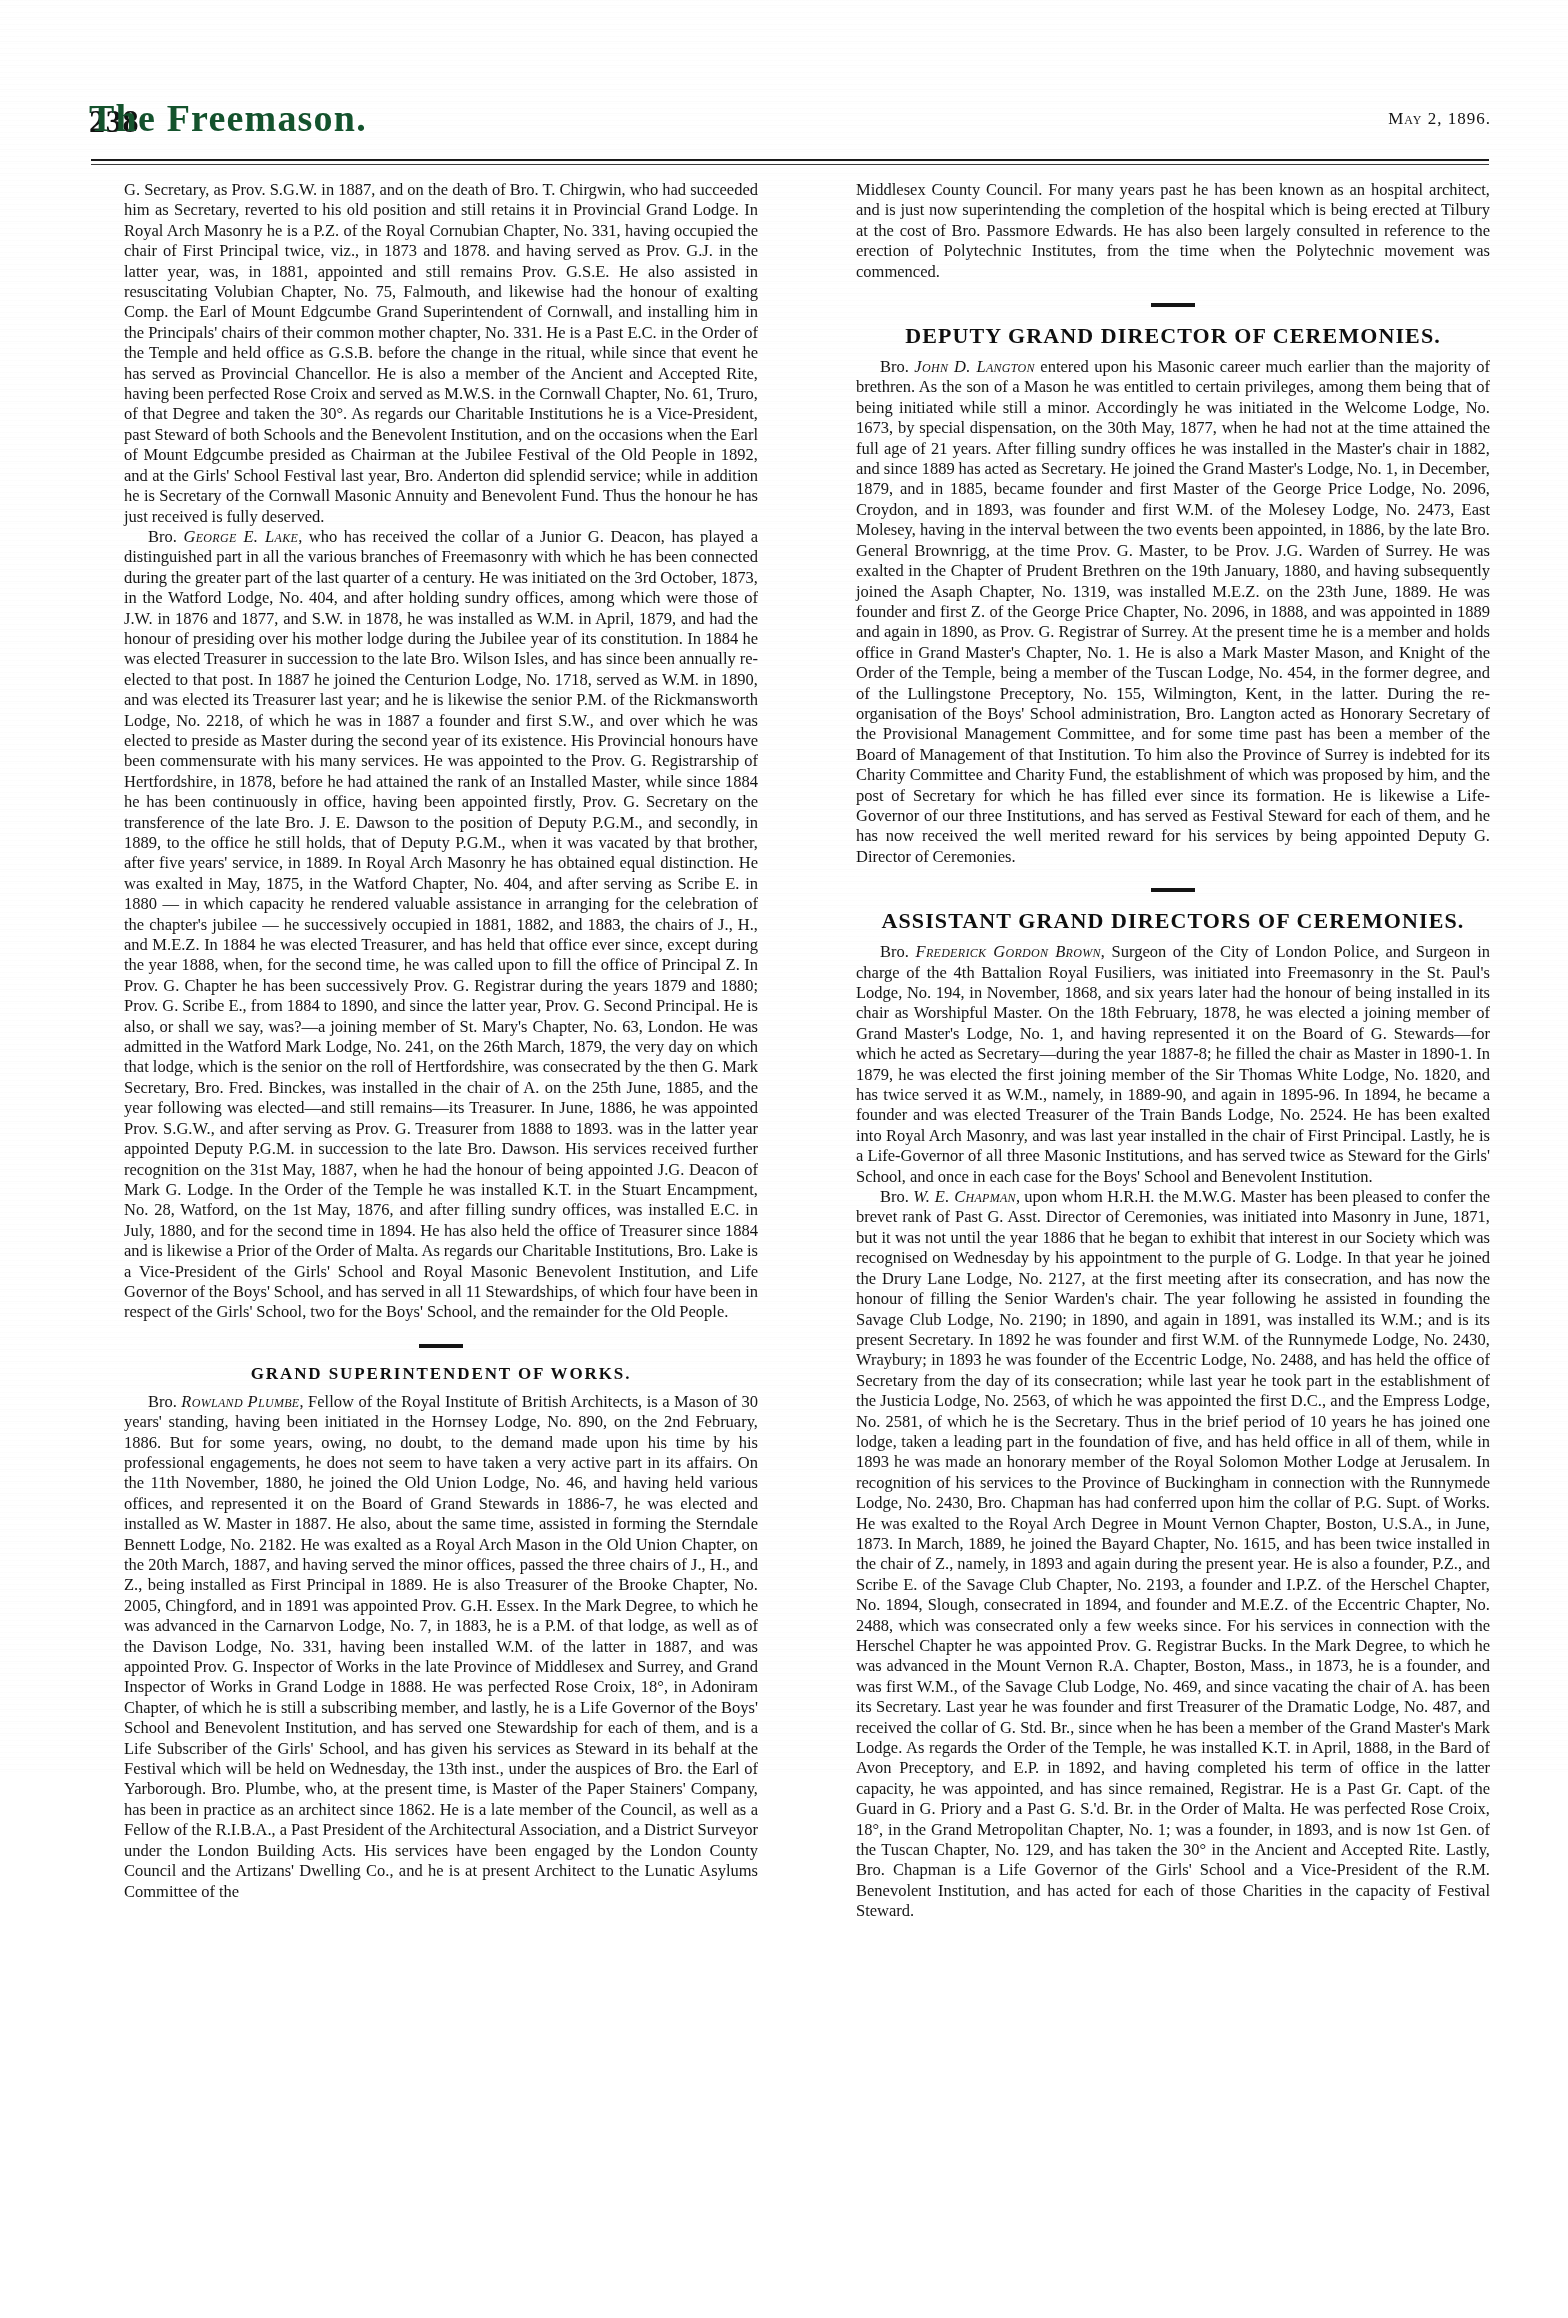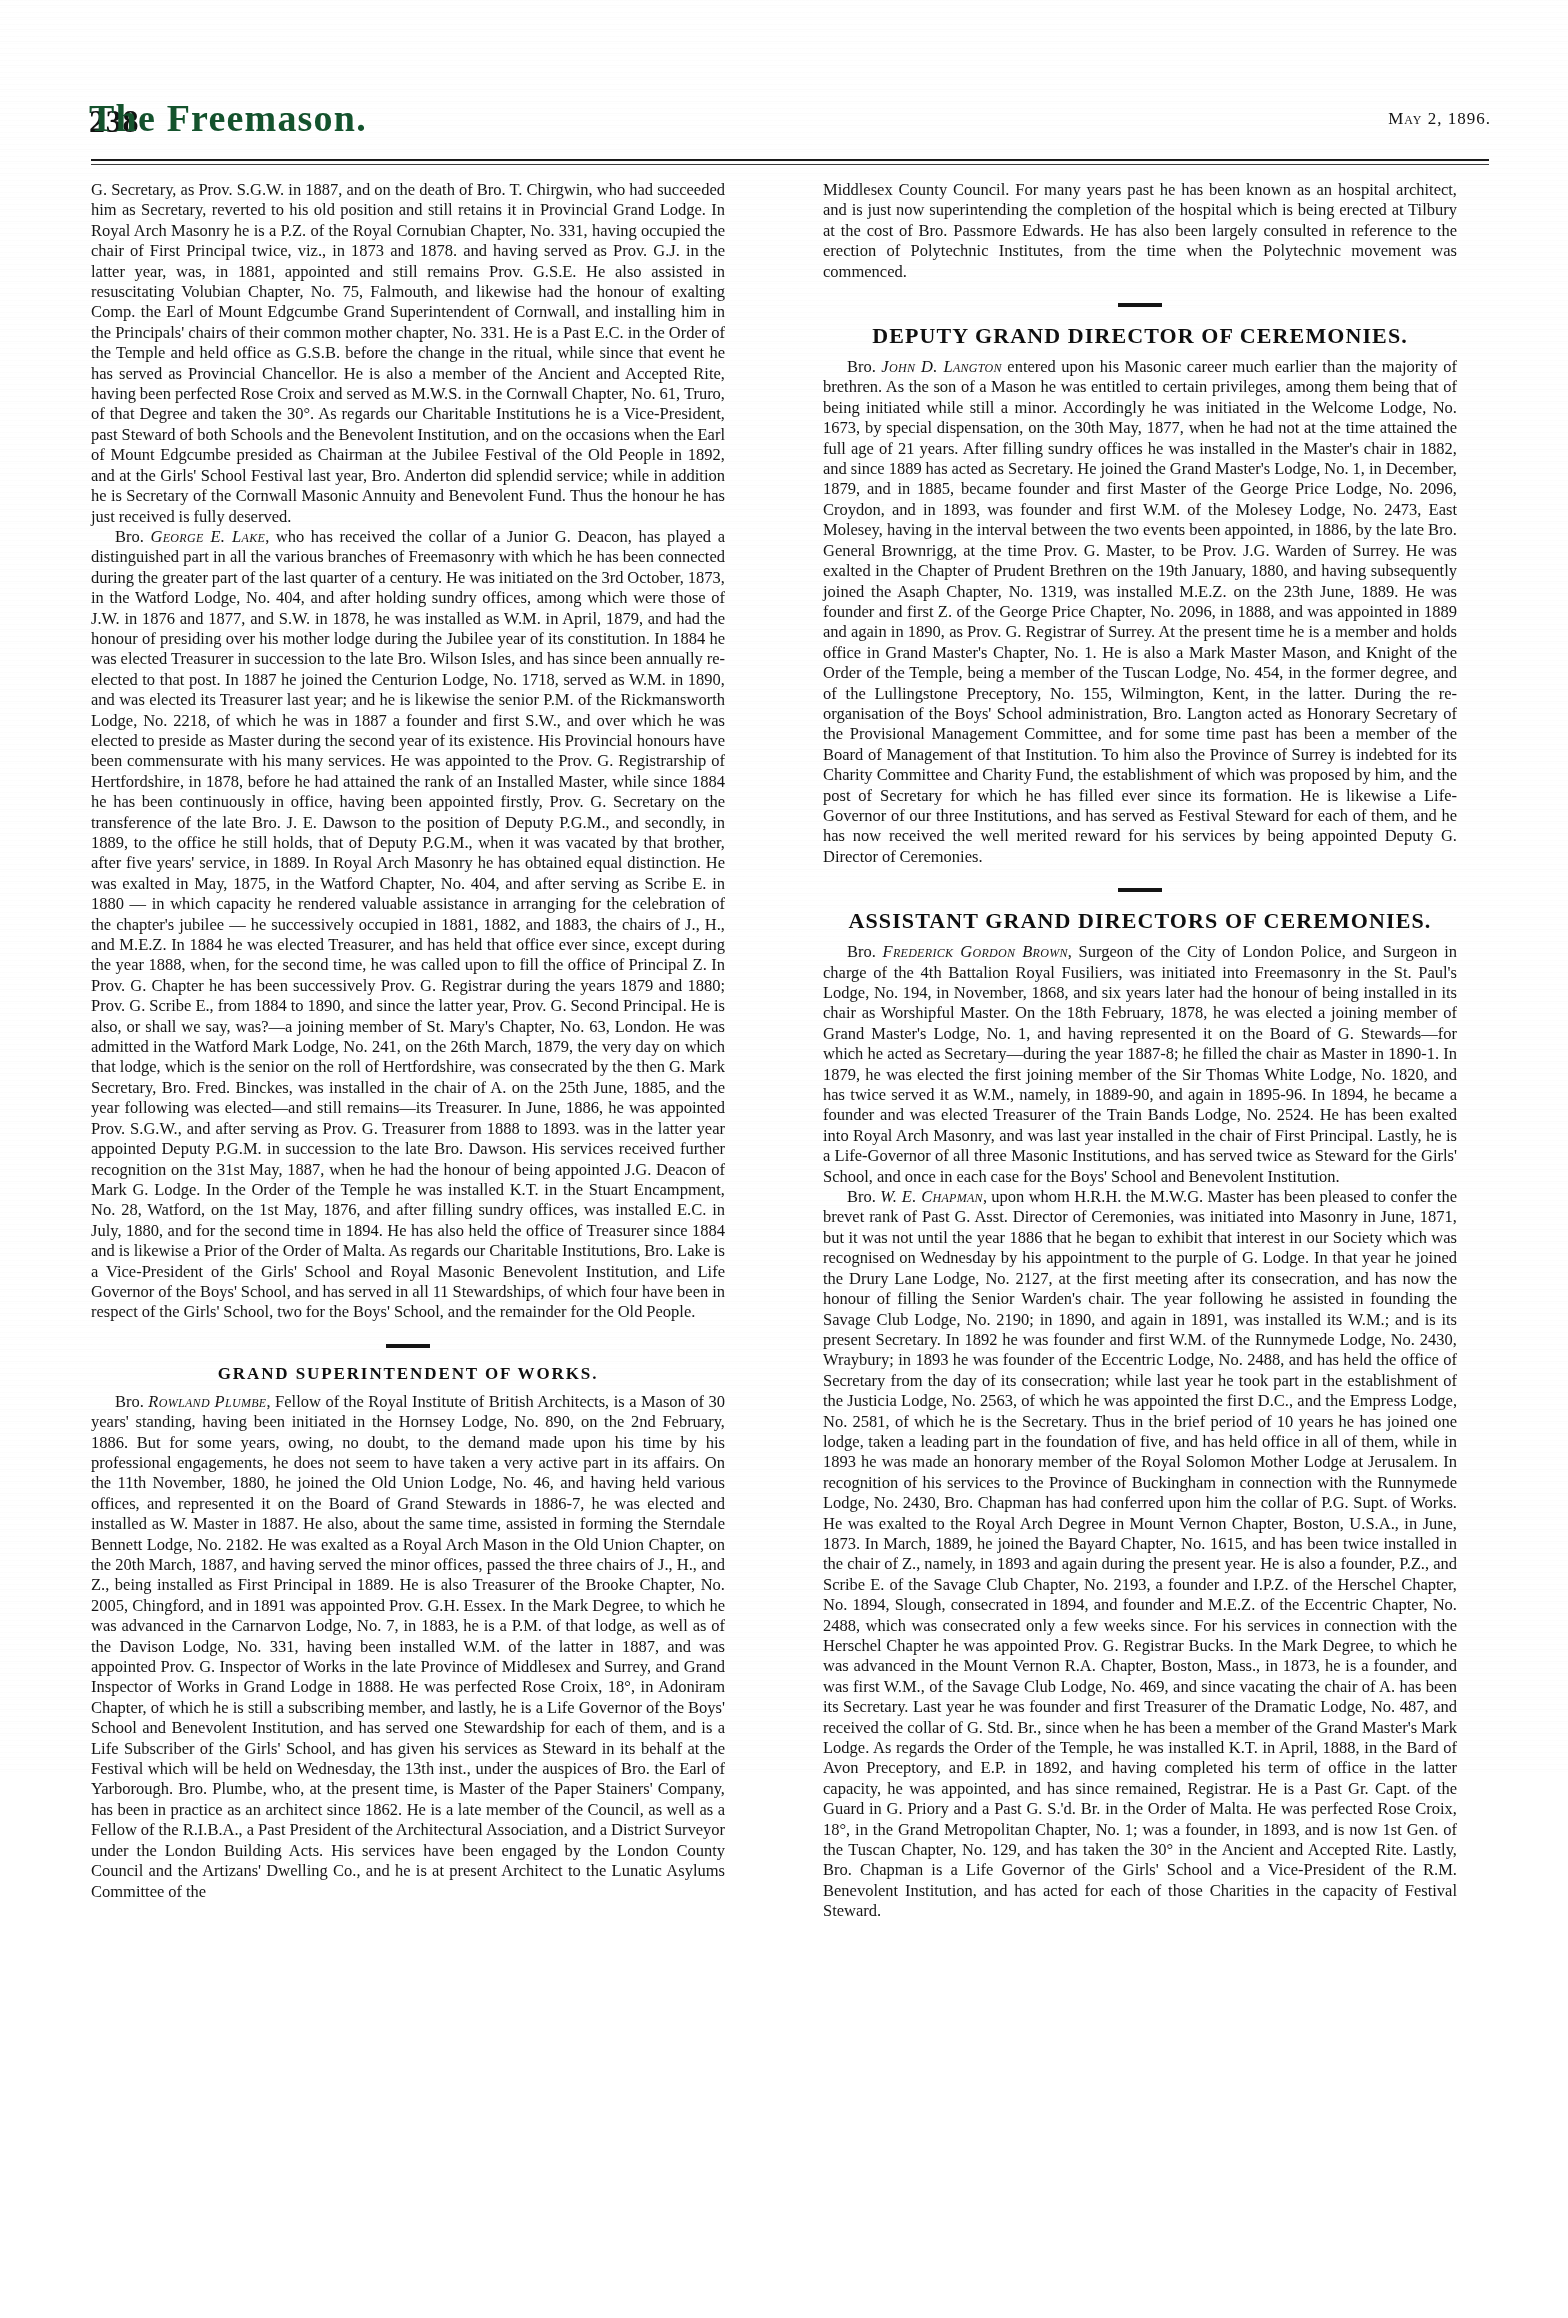--- a/index.html
+++ b/index.html
@@ -88,20 +88,21 @@
     left: 91px;
     top: 180px;
     width: 1398px;
     height: 2074px;
   }
   .col {
     position: absolute;
     top: 0;
     width: 634px;
     height: 100%;
+    margin-left: 33px;
   }
   .col-left  { left: 0; }
   .col-right { left: 732px; }
 
   .col p {
     margin: 0;
     font-size: 16.5px;
     line-height: 20.4px;
     text-align: justify;
     text-justify: inter-word;

